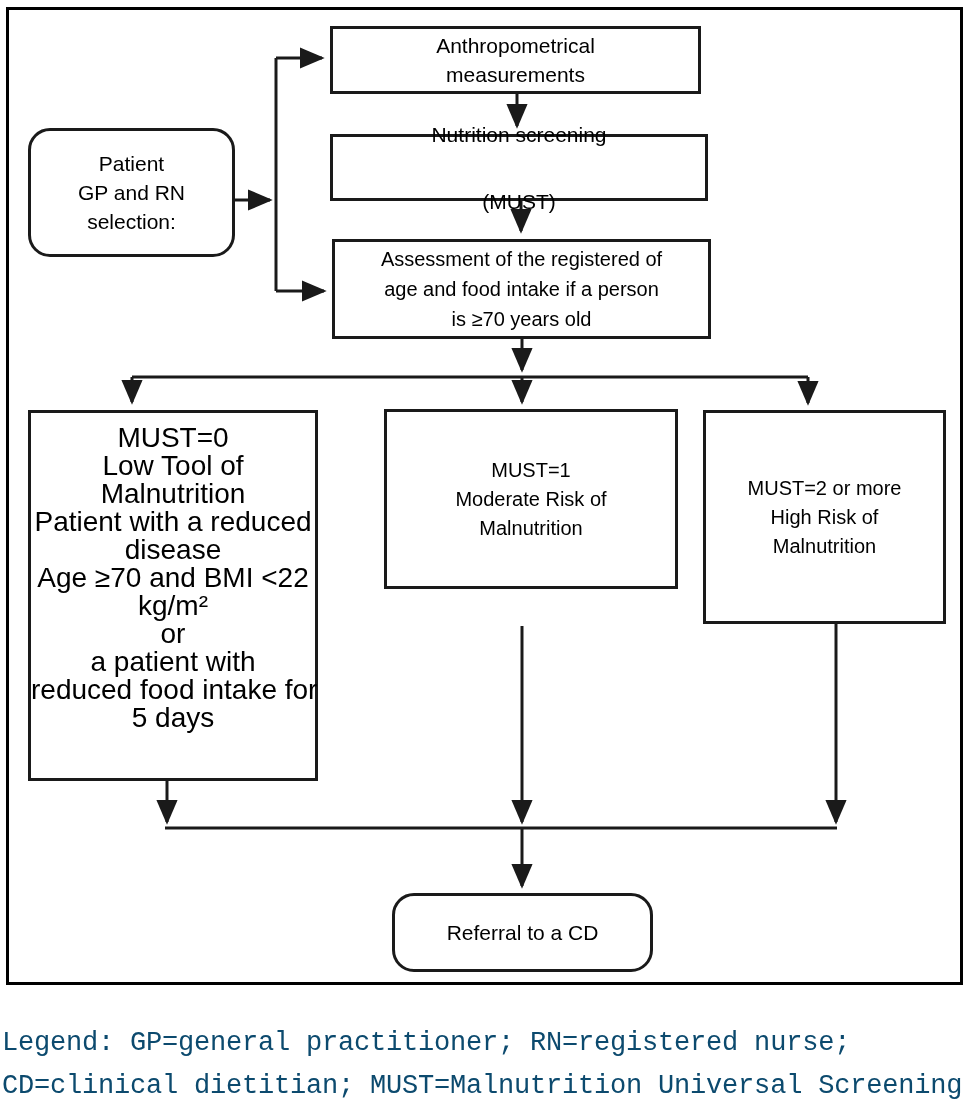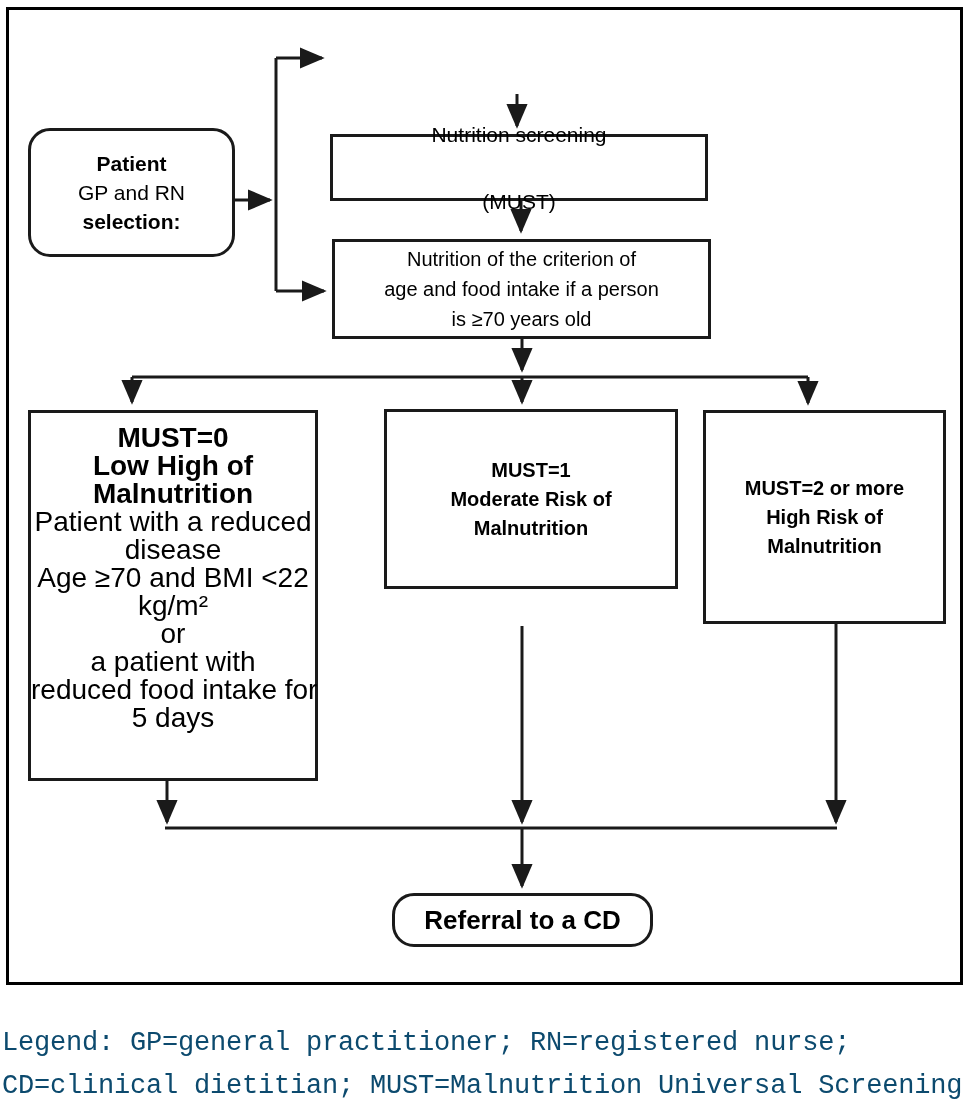--- a/index.html
+++ b/index.html
@@ -55,21 +55,21 @@
   }
   .node.center-v { justify-content: center; }
   .node.top-v { justify-content: flex-start; }
   .node.rounded { border-radius: 22px; }
 
   .line {
     display: block;
     width: 100%;
     white-space: nowrap;
   }
-  .bold { font-weight: bold; }
+  .bold { font-weight: normal; }
 
   
   #node-patient-selection {
     left: 28px; top: 128px; width: 207px; height: 129px;
     font-size: 21px; line-height: 29px;
   }
   #node-anthropometrical {
     left: 330px; top: 26px; width: 371px; height: 68px;
     font-size: 21px; line-height: 29px;
   }
@@ -88,22 +88,22 @@
   }
   #node-must1 {
     left: 376px; top: 409px; width: 294px; height: 180px;
     font-size: 20px; line-height: 29px; margin-left: 8px;
   }
   #node-must2 {
     left: 703px; top: 410px; width: 243px; height: 214px;
     font-size: 20px; line-height: 29px;
   }
   #node-referral {
-    left: 392px; top: 893px; width: 261px; height: 54px;
-    font-size: 26px; line-height: 28px; justify-content: center;
+    left: 392px; top: 893px; width: 261px; height: 79px;
+    font-size: 21px; line-height: 28px; justify-content: center;
   }
 
   
   #legend {
     position: absolute;
     left: 2px;
     top: 1022px;
     width: 969px;
     font-family: Liberation Mono, monospace;
     font-size: 27px;
@@ -181,35 +181,39 @@
       <path d="M 522 828 L 522 886" stroke="#1a1a1a" stroke-width="3" fill="none" marker-end="url(#arrowhead)"></path>
     </g>
   </svg>
 
   <div class="node rounded center-v" id="node-patient-selection">
     <span class="line bold">Patient</span>
     <span class="line">GP and RN</span>
     <span class="line bold">selection:</span>
   </div>
 
+  <div class="node center-v" id="node-anthropometrical">
+    <span class="line">Anthropometrical</span>
+    <span class="line">measurements</span>
+  </div>
 
   <div class="node center-v" id="node-nutrition-screening">
     <span class="line">Nutrition screening</span>
     <span class="line">(MUST)</span>
   </div>
 
   <div class="node center-v" id="node-assessment">
-    <span class="line">Nutrition of the criterion of</span>
+    <span class="line">Assessment of the registered of</span>
     <span class="line">age and food intake if a person</span>
     <span class="line">is ≥70 years old</span>
   </div>
 
   <div class="node top-v" id="node-must0">
     <span class="line bold">MUST=0</span>
-    <span class="line bold">Low High of</span>
+    <span class="line bold">Low Tool of</span>
     <span class="line bold">Malnutrition</span>
     <span class="line">Patient with a reduced</span>
     <span class="line">disease</span>
     <span class="line">Age ≥70 and BMI &lt;22</span>
     <span class="line">kg/m²</span>
     <span class="line">or</span>
     <span class="line">a patient with</span>
     <span class="line">reduced food intake for</span>
     <span class="line">5 days</span>
   </div>

